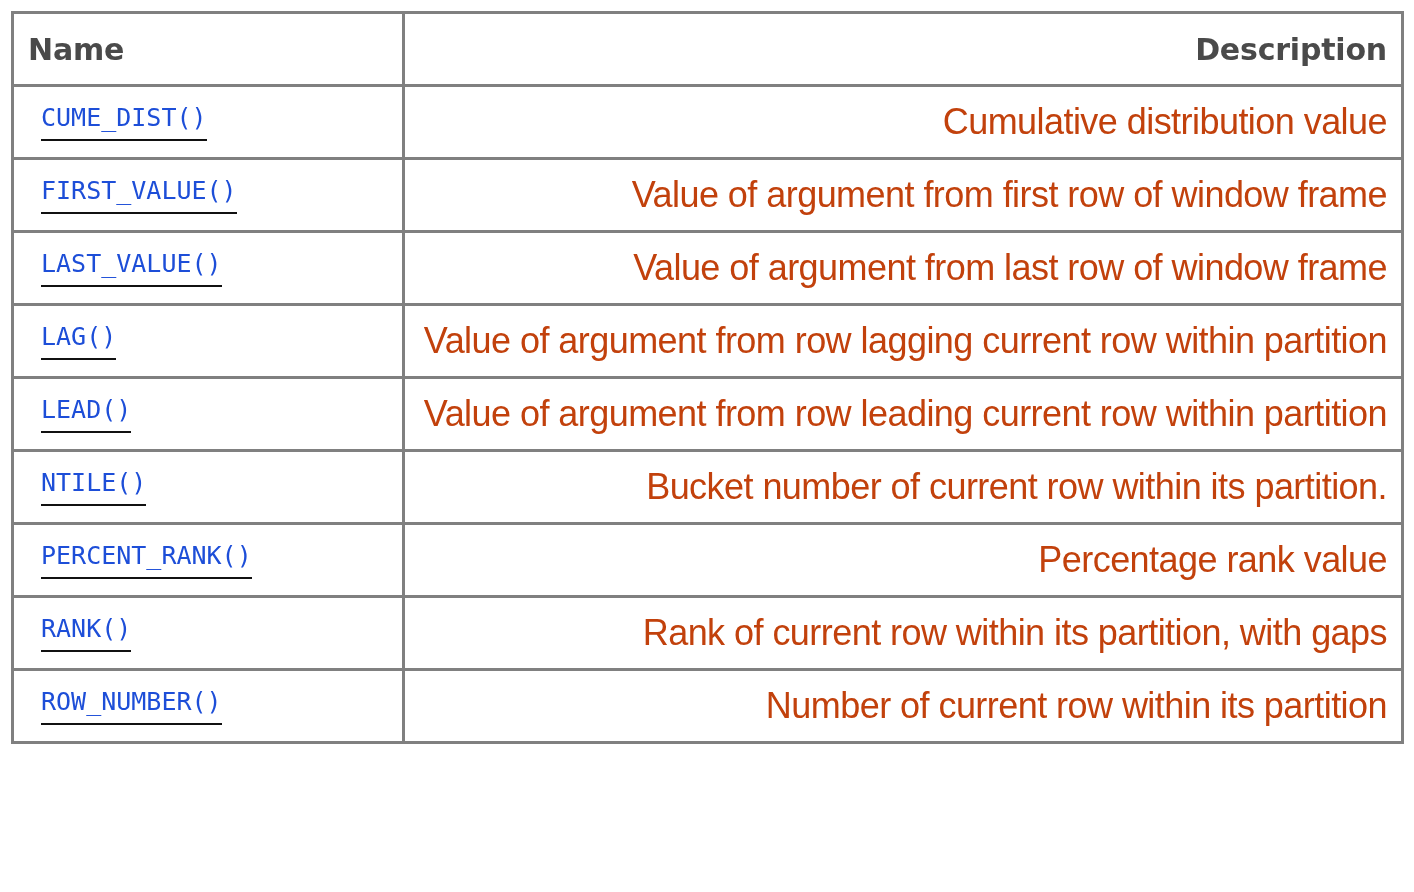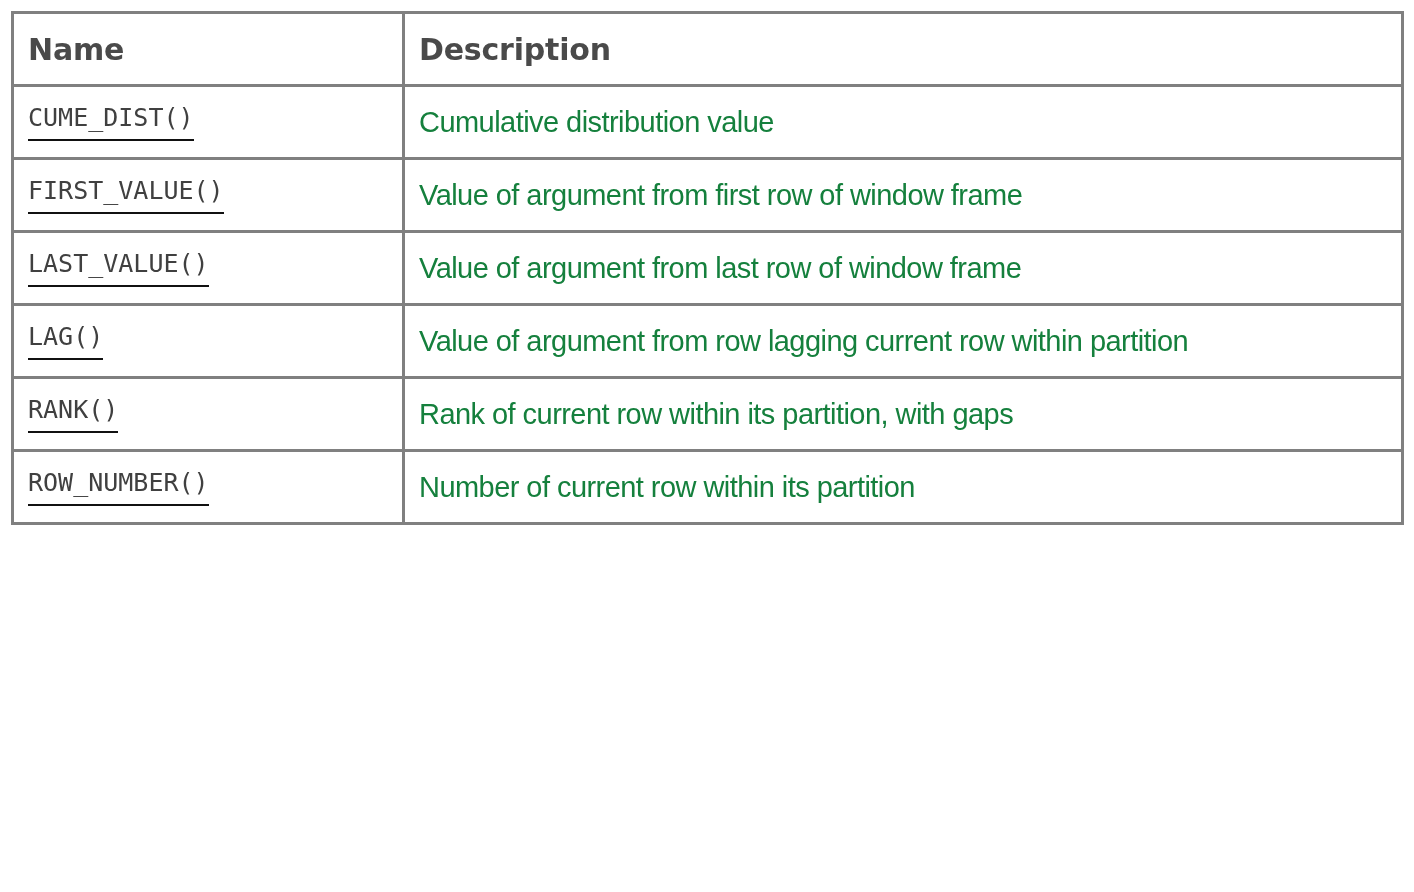--- a/index.html
+++ b/index.html
@@ -39,50 +39,52 @@
     border-right: 3px solid #808080;
     border-bottom: 3px solid #808080;
     padding: 0 14px;
     height: 70px;
     vertical-align: middle;
     text-align: left;
   }
   table.fn-table th:last-child,
   table.fn-table td:last-child {
     border-right: none;
+    text-align: right;
   }
 
   table.fn-table th {
     font-family: "DejaVu Sans", sans-serif;
     font-size: 30px;
     font-weight: bold;
     color: #4a4a4a;
     letter-spacing: -0.2px;
   }
 
   td.name-cell {
     font-family: "DejaVu Sans Mono", "Liberation Mono", monospace;
     font-size: 25px;
     color: #111111;
     white-space: nowrap;
   }
 
   td.name-cell .fn-link {
-    color: #404040;
+    color: #1d4ed8;
     text-decoration: none;
     border-bottom: 2px solid #111111;
     padding-bottom: 7px;
     display: inline-block;
     line-height: 1.05;
+    margin-left: 13px;
   }
 
   td.desc-cell {
     font-family: "Liberation Sans", sans-serif;
-    font-size: 29px;
-    color: #15803d;
+    font-size: 36px;
+    color: #c2410c;
     white-space: nowrap;
     letter-spacing: -0.55px;
   }
 </style>
 </head>
 <body>
 
 <div class="table-wrap">
   <table class="fn-table">
     <colgroup>
@@ -106,20 +108,32 @@
         </tr>
         <tr>
           <td class="name-cell"><a class="fn-link" href="#">LAST_VALUE()</a></td>
           <td class="desc-cell">Value of argument from last row of window frame</td>
         </tr>
         <tr>
           <td class="name-cell"><a class="fn-link" href="#">LAG()</a></td>
           <td class="desc-cell">Value of argument from row lagging current row within partition</td>
         </tr>
         <tr>
+          <td class="name-cell"><a class="fn-link" href="#">LEAD()</a></td>
+          <td class="desc-cell">Value of argument from row leading current row within partition</td>
+        </tr>
+        <tr>
+          <td class="name-cell"><a class="fn-link" href="#">NTILE()</a></td>
+          <td class="desc-cell">Bucket number of current row within its partition.</td>
+        </tr>
+        <tr>
+          <td class="name-cell"><a class="fn-link" href="#">PERCENT_RANK()</a></td>
+          <td class="desc-cell">Percentage rank value</td>
+        </tr>
+        <tr>
           <td class="name-cell"><a class="fn-link" href="#">RANK()</a></td>
           <td class="desc-cell">Rank of current row within its partition, with gaps</td>
         </tr>
         <tr>
           <td class="name-cell"><a class="fn-link" href="#">ROW_NUMBER()</a></td>
           <td class="desc-cell">Number of current row within its partition</td>
         </tr>
       </tbody>
   </table>
 </div>

